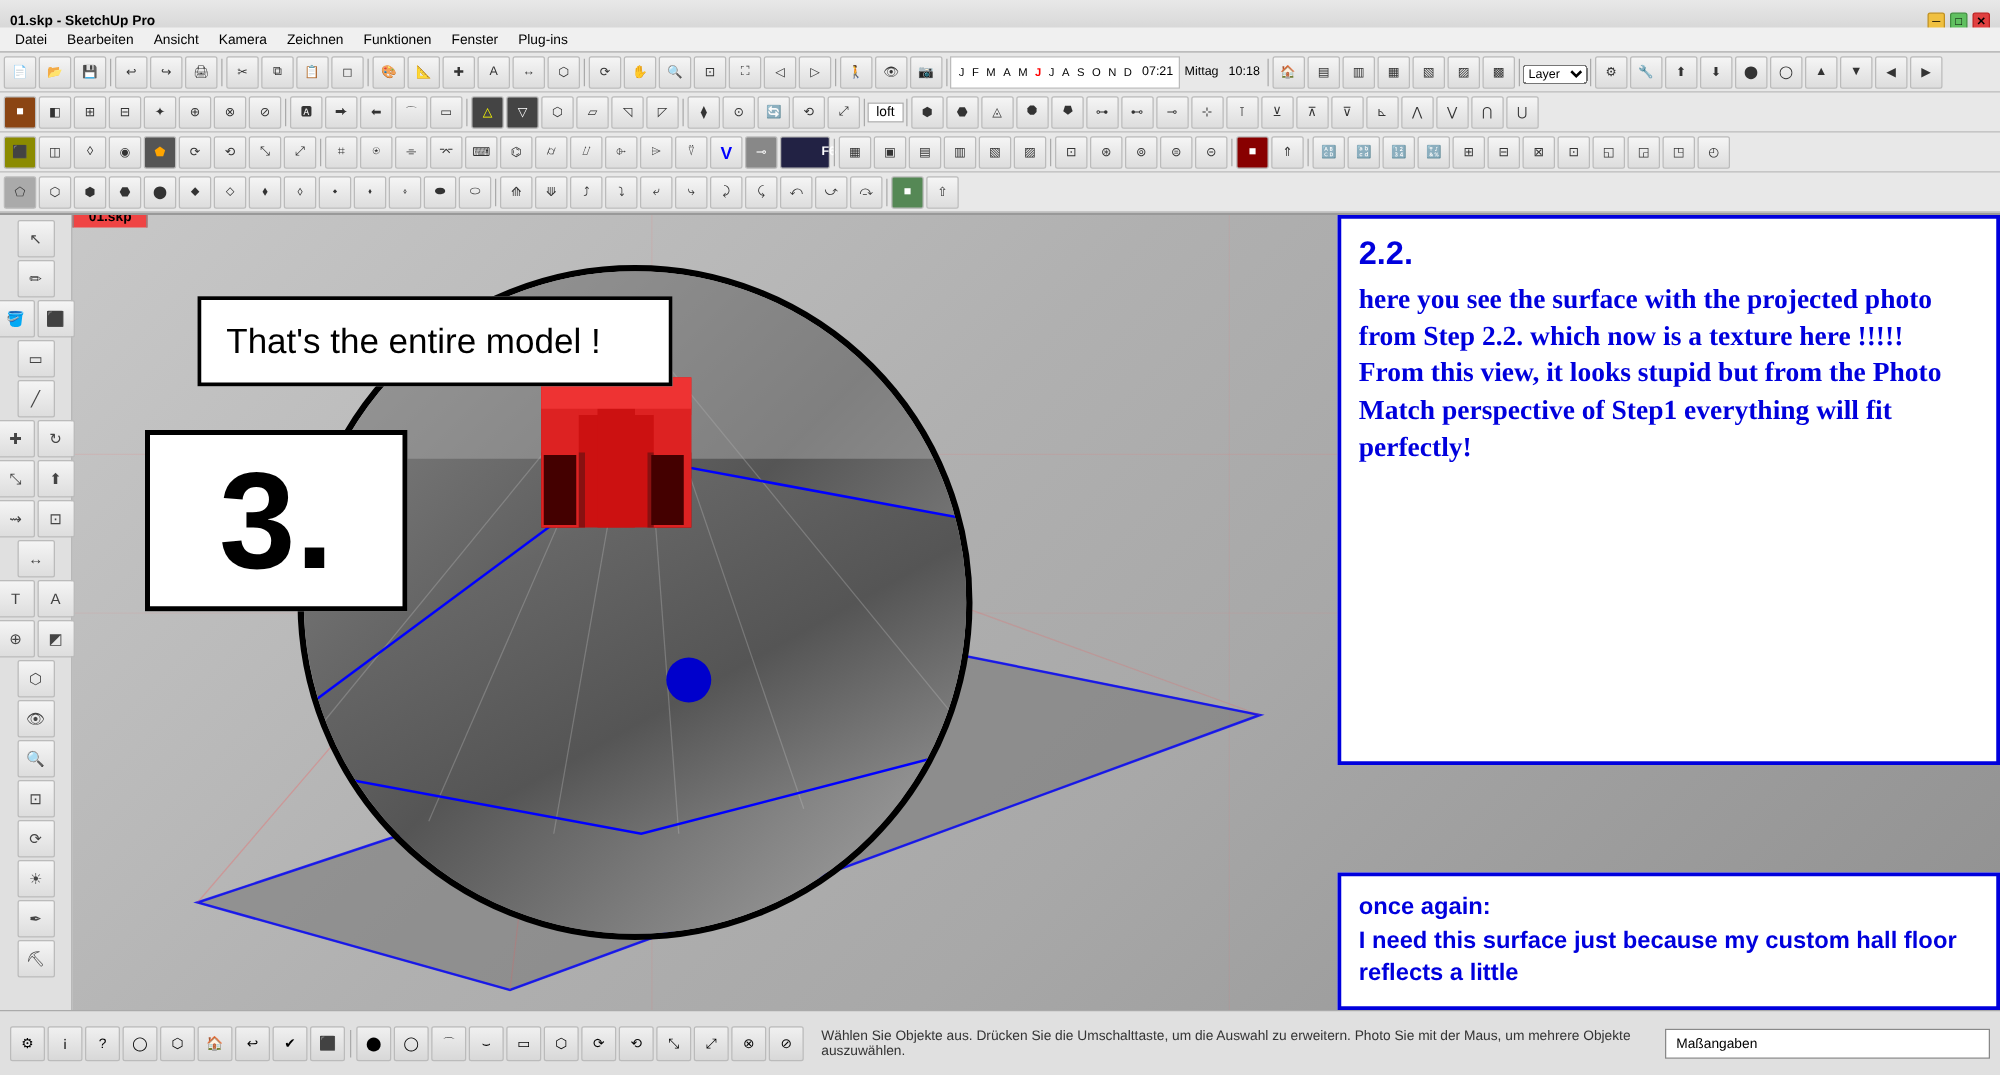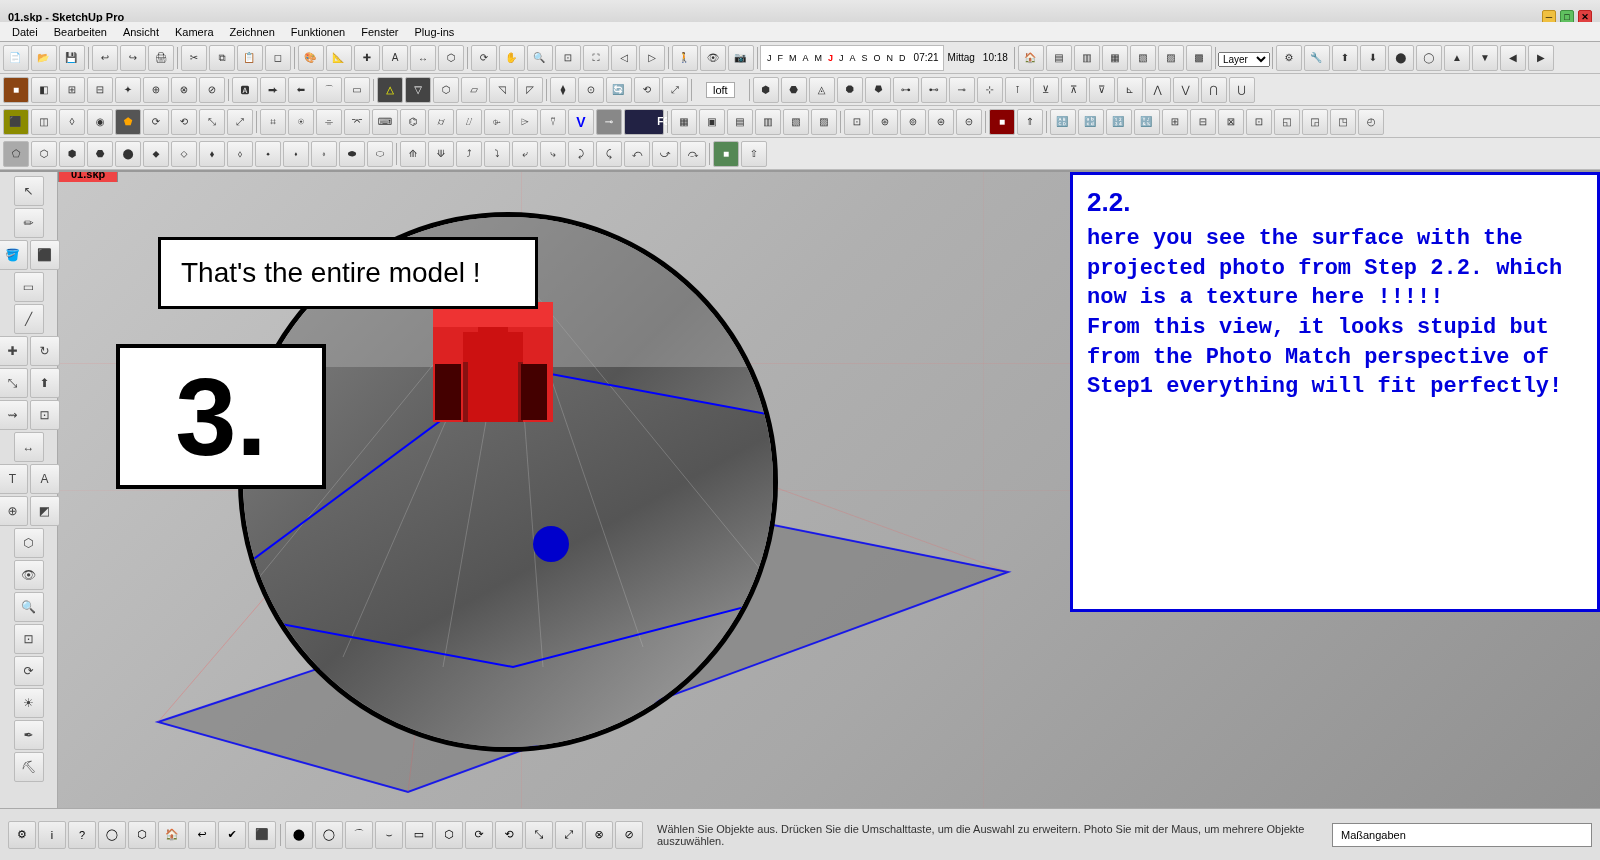--- a/index.html
+++ b/index.html
@@ -240,21 +240,21 @@
       min-height: 440px;
       background: white;
       border: 3px solid #0000dd;
       padding: 12px 14px;
       z-index: 40;
     }
 
     #annotation-top-text {
       font-size: 22px;
       font-weight: 900;
-      font-family: Liberation Mono, monospace;
+      font-family: Liberation Serif, serif;
       color: #0000dd;
       line-height: 1.35;
     }
 
     #annotation-top-title {
       font-size: 26px;
       font-weight: 900;
       font-family: 'Arial Black', Arial, sans-serif;
       color: #0000dd;
       margin-bottom: 6px;
@@ -354,21 +354,21 @@
       background: rgba(255,100,100,0.4);
       top: 0; bottom: 0;
     }
 
     
     #loft-label {
       background: white;
       border: 1px solid #aaa;
       padding: 1px 6px;
       font-size: 11px;
-      margin: 0 12px;
+      margin: 0 0;
     }
 
     
     .timeline-bar {
       display: flex;
       align-items: center;
       height: 26px;
       background: white;
       border: 1px solid #bbb;
       padding: 0 4px;
@@ -764,20 +764,26 @@
   </div>
 
   <div id="annotation-top">
     <div id="annotation-top-title">2.2.</div>
     <div id="annotation-top-text">
       here you see the surface with the projected photo from Step 2.2. which now is a texture here !!!!!<br>
       From this view, it looks stupid but from the Photo Match perspective of Step1 everything will fit perfectly!
     </div>
   </div>
 
+  <div id="annotation-bottom">
+    <div id="annotation-bottom-text">
+      <strong>once again:</strong><br>
+      I need this surface just because my custom hall floor reflects a little
+    </div>
+  </div>
 </div>
 
 <div id="statusbar">
   <div class="status-btn">⚙</div>
   <div class="status-btn">ℹ</div>
   <div class="status-btn">?</div>
   <div class="status-btn">◯</div>
   <div class="status-btn">⬡</div>
   <div class="status-btn">🏠</div>
   <div class="status-btn">↩</div>

